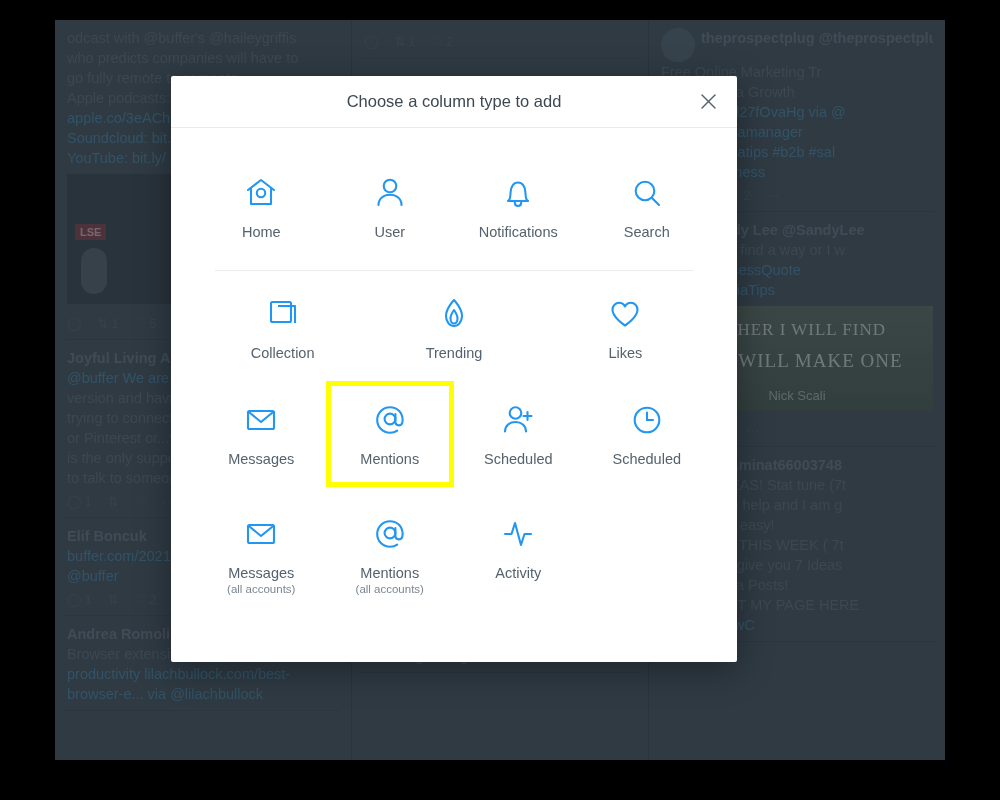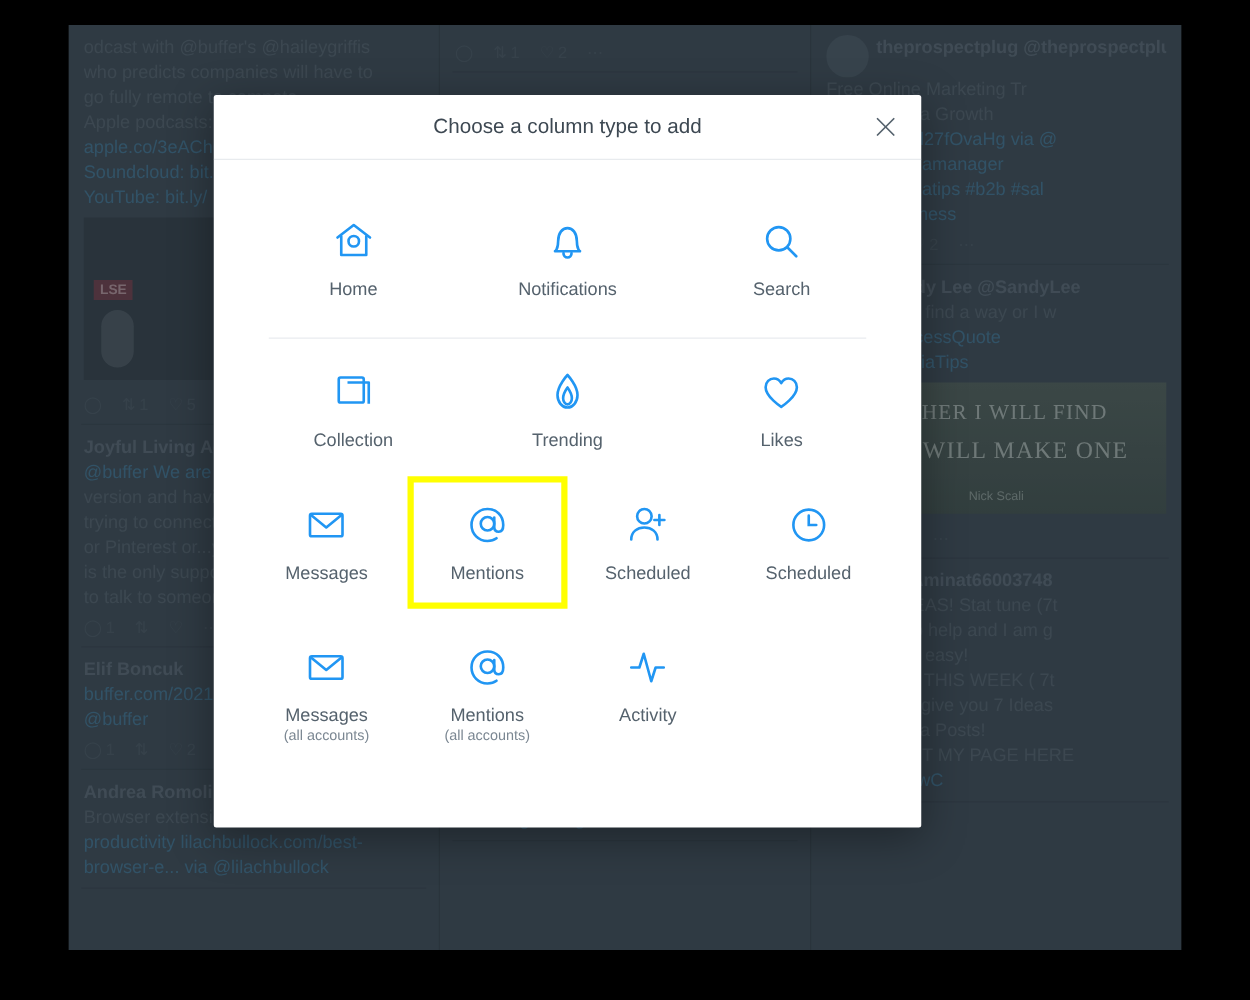--- a/index.html
+++ b/index.html
@@ -165,21 +165,21 @@
   }
   .bg-img-card .img-text2 {
     top: 44px;
     font-size: 19px;
   }
   .bg-img-card .img-credit {
     position: absolute;
     bottom: 8px;
     left: 0; right: 0;
     text-align: center;
-    font-size: 10px;
+    font-size: 13px;
     color: #9aa8a1;
   }
 
   
   #dim {
     position: absolute;
     left: 55px;
     top: 20px;
     width: 890px;
     height: 740px;
@@ -458,20 +458,29 @@
             <svg width="40" height="40" viewBox="0 0 40 40" fill="none" stroke="#2196f3" stroke-width="2.1" stroke-linejoin="round" stroke-linecap="round">
               <path d="M7 17 L20 7 L33 17"></path>
               <path d="M10 16 L10 31 L30 31 L30 16"></path>
               <circle cx="20" cy="20" r="4.2"></circle>
             </svg>
           </div>
           <div class="cell-label">Home</div>
         </div>
         <div class="cell">
           <div class="icon-box">
+            <svg width="40" height="40" viewBox="0 0 40 40" fill="none" stroke="#2196f3" stroke-width="2.1" stroke-linecap="round">
+              <circle cx="20" cy="13" r="6.3"></circle>
+              <path d="M8.5 32 C8.5 25.5 13.5 21.8 20 21.8 C26.5 21.8 31.5 25.5 31.5 32"></path>
+            </svg>
+          </div>
+          <div class="cell-label">User</div>
+        </div>
+        <div class="cell">
+          <div class="icon-box">
             <svg width="40" height="40" viewBox="0 0 40 40" fill="none" stroke="#2196f3" stroke-width="2.1" stroke-linecap="round" stroke-linejoin="round">
               <path d="M10 28 C10 28 12.5 26.5 12.5 20 C12.5 13.5 15.8 9.5 20 9.5 C24.2 9.5 27.5 13.5 27.5 20 C27.5 26.5 30 28 30 28 Z"></path>
               <path d="M16.8 29.5 C16.8 31.6 18.2 33 20 33 C21.8 33 23.2 31.6 23.2 29.5"></path>
             </svg>
           </div>
           <div class="cell-label">Notifications</div>
         </div>
         <div class="cell">
           <div class="icon-box">
             <svg width="40" height="40" viewBox="0 0 40 40" fill="none" stroke="#2196f3" stroke-width="2.1" stroke-linecap="round">

